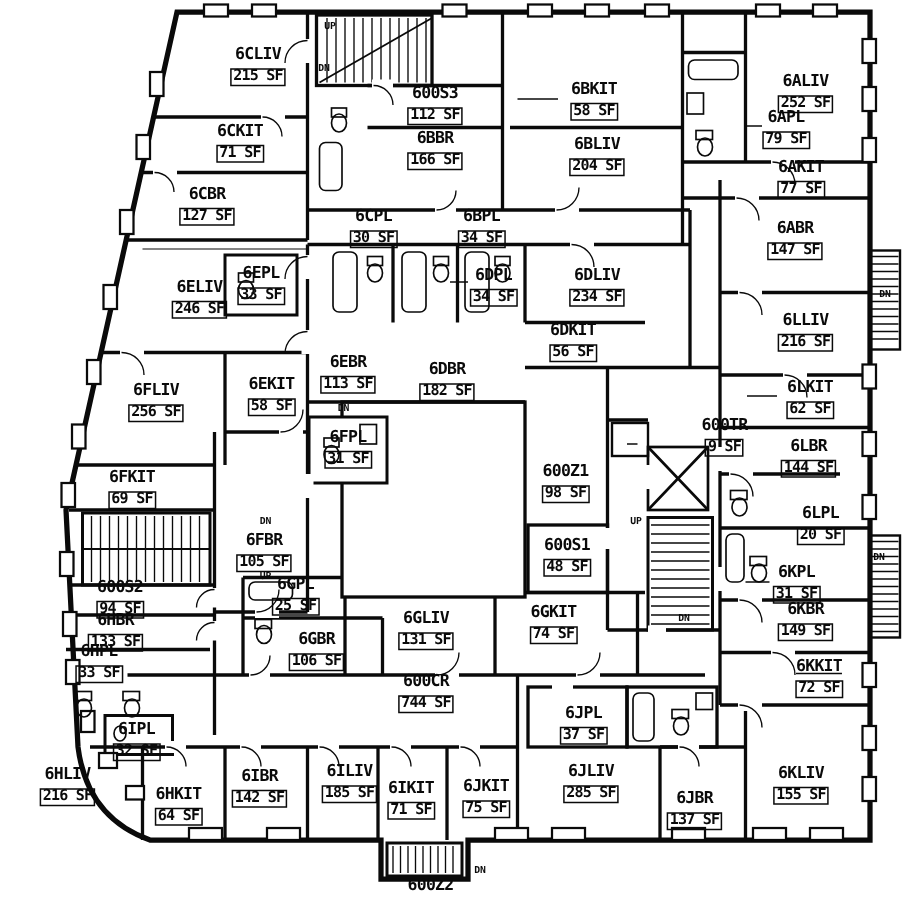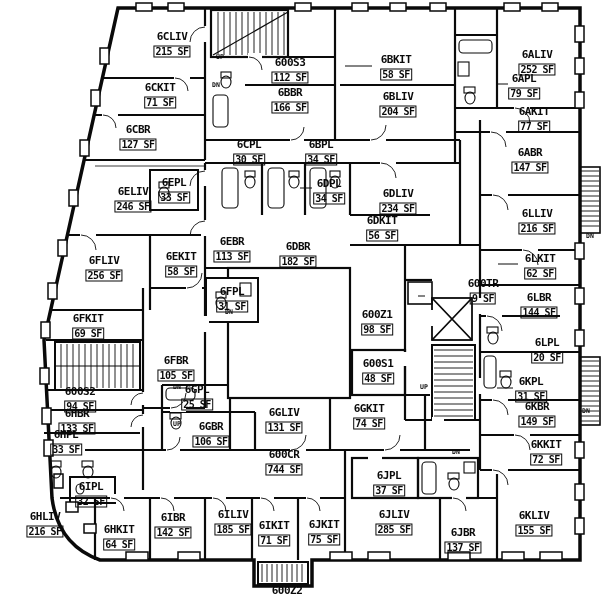--- a/index.html
+++ b/index.html
@@ -18,21 +18,21 @@
     font-size:11px; font-weight:bold; letter-spacing:-0.5px;
   }
   .room-sf {
     display:inline-block; margin-top:1px; border:1px solid #0a0a0a;
     font-family:"DejaVu Sans Mono", monospace;
     font-size:10px; font-weight:bold; padding:0 1px; letter-spacing:-0.5px;
   }
   .updn {
     position:absolute; transform:translate(-50%,-50%);
     font-family:"DejaVu Sans Mono", monospace;
-    font-size:6.5px; font-weight:bold; color:#0a0a0a; white-space:nowrap;margin-top:40px;
+    font-size:6.5px; font-weight:bold; color:#0a0a0a; white-space:nowrap;
   }
 </style>
 </head>
 <body>
 
 <div class="plan">
 
 <svg width="606" height="599" viewBox="0 0 606 599">
 
   <g fill="none" stroke="#0a0a0a" stroke-width="3.5">
@@ -343,21 +343,21 @@
       <div class="room-label" style="left: 398px; top: 104px;"><div class="room-name">6BLIV</div><div class="room-sf">204 SF</div></div>
       <div class="room-label" style="left: 537px; top: 62px;"><div class="room-name">6ALIV</div><div class="room-sf">252 SF</div></div>
       <div class="room-label" style="left: 524px; top: 86px;"><div class="room-name">6APL</div><div class="room-sf">79 SF</div></div>
       <div class="room-label" style="left: 534px; top: 119px;"><div class="room-name">6AKIT</div><div class="room-sf">77 SF</div></div>
       <div class="room-label" style="left: 530px; top: 160px;"><div class="room-name">6ABR</div><div class="room-sf">147 SF</div></div>
       <div class="room-label" style="left: 249px; top: 152px;"><div class="room-name">6CPL</div><div class="room-sf">30 SF</div></div>
       <div class="room-label" style="left: 321px; top: 152px;"><div class="room-name">6BPL</div><div class="room-sf">34 SF</div></div>
       <div class="room-label" style="left: 329px; top: 191px; text-align: center;"><div class="room-name">6DPL</div><div class="room-sf">34 SF</div></div>
       <div class="room-label" style="left: 133px; top: 199px;"><div class="room-name">6ELIV</div><div class="room-sf">246 SF</div></div>
       <div class="room-label" style="left: 174px; top: 190px;"><div class="room-name">6EPL</div><div class="room-sf">33 SF</div></div>
-      <div class="room-label" style="left: 398px; top: 201px; text-align: center;"><div class="room-name">6DLIV</div><div class="room-sf">234 SF</div></div>
+      <div class="room-label" style="left: 398px; top: 191px; text-align: center;"><div class="room-name">6DLIV</div><div class="room-sf">234 SF</div></div>
       <div class="room-label" style="left: 382px; top: 228px;"><div class="room-name">6DKIT</div><div class="room-sf">56 SF</div></div>
       <div class="room-label" style="left: 298px; top: 234px; margin-top: 20px;"><div class="room-name">6DBR</div><div class="room-sf">182 SF</div></div>
       <div class="room-label" style="left: 232px; top: 249px;"><div class="room-name">6EBR</div><div class="room-sf">113 SF</div></div>
       <div class="room-label" style="left: 181px; top: 264px;"><div class="room-name">6EKIT</div><div class="room-sf">58 SF</div></div>
       <div class="room-label" style="left: 537px; top: 221px;"><div class="room-name">6LLIV</div><div class="room-sf">216 SF</div></div>
       <div class="room-label" style="left: 540px; top: 266px;"><div class="room-name">6LKIT</div><div class="room-sf">62 SF</div></div>
       <div class="room-label" style="left: 104px; top: 268px;"><div class="room-name">6FLIV</div><div class="room-sf">256 SF</div></div>
       <div class="room-label" style="left: 232px; top: 299px;"><div class="room-name">6FPL</div><div class="room-sf">31 SF</div></div>
       <div class="room-label" style="left: 441px; top: 291px; margin-left: 42px;"><div class="room-name">600TR</div><div class="room-sf">9 SF</div></div>
       <div class="room-label" style="left: 377px; top: 322px;"><div class="room-name">600Z1</div><div class="room-sf">98 SF</div></div>
@@ -369,21 +369,21 @@
       <div class="room-label" style="left: 531px; top: 389px;"><div class="room-name">6KPL</div><div class="room-sf">31 SF</div></div>
       <div class="room-label" style="left: 80px; top: 399px;"><div class="room-name">600S2</div><div class="room-sf">94 SF</div></div>
       <div class="room-label" style="left: 77px; top: 421px;"><div class="room-name">6HBR</div><div class="room-sf">133 SF</div></div>
       <div class="room-label" style="left: 197px; top: 397px;"><div class="room-name">6GPL</div><div class="room-sf">25 SF</div></div>
       <div class="room-label" style="left: 66px; top: 442px;"><div class="room-name">6HPL</div><div class="room-sf">33 SF</div></div>
       <div class="room-label" style="left: 211px; top: 434px;"><div class="room-name">6GBR</div><div class="room-sf">106 SF</div></div>
       <div class="room-label" style="left: 284px; top: 420px;"><div class="room-name">6GLIV</div><div class="room-sf">131 SF</div></div>
       <div class="room-label" style="left: 369px; top: 416px;"><div class="room-name">6GKIT</div><div class="room-sf">74 SF</div></div>
       <div class="room-label" style="left: 537px; top: 414px;"><div class="room-name">6KBR</div><div class="room-sf">149 SF</div></div>
       <div class="room-label" style="left: 284px; top: 462px;"><div class="room-name">600CR</div><div class="room-sf">744 SF</div></div>
-      <div class="room-label" style="left: 546px; top: 452px;"><div class="room-name">6KKIT</div><div class="room-sf">72 SF</div></div>
+      <div class="room-label" style="left: 546px; top: 452px; text-decoration: underline;"><div class="room-name">6KKIT</div><div class="room-sf">72 SF</div></div>
       <div class="room-label" style="left: 91px; top: 494px;"><div class="room-name">6IPL</div><div class="room-sf">32 SF</div></div>
       <div class="room-label" style="left: 45px; top: 524px;"><div class="room-name">6HLIV</div><div class="room-sf">216 SF</div></div>
       <div class="room-label" style="left: 119px; top: 537px;"><div class="room-name">6HKIT</div><div class="room-sf">64 SF</div></div>
       <div class="room-label" style="left: 173px; top: 525px;"><div class="room-name">6IBR</div><div class="room-sf">142 SF</div></div>
       <div class="room-label" style="left: 233px; top: 522px;"><div class="room-name">6ILIV</div><div class="room-sf">185 SF</div></div>
       <div class="room-label" style="left: 274px; top: 533px;"><div class="room-name">6IKIT</div><div class="room-sf">71 SF</div></div>
       <div class="room-label" style="left: 324px; top: 532px;"><div class="room-name">6JKIT</div><div class="room-sf">75 SF</div></div>
       <div class="room-label" style="left: 389px; top: 483px;"><div class="room-name">6JPL</div><div class="room-sf">37 SF</div></div>
       <div class="room-label" style="left: 394px; top: 522px;"><div class="room-name">6JLIV</div><div class="room-sf">285 SF</div></div>
       <div class="room-label" style="left: 463px; top: 540px;"><div class="room-name">6JBR</div><div class="room-sf">137 SF</div></div>

